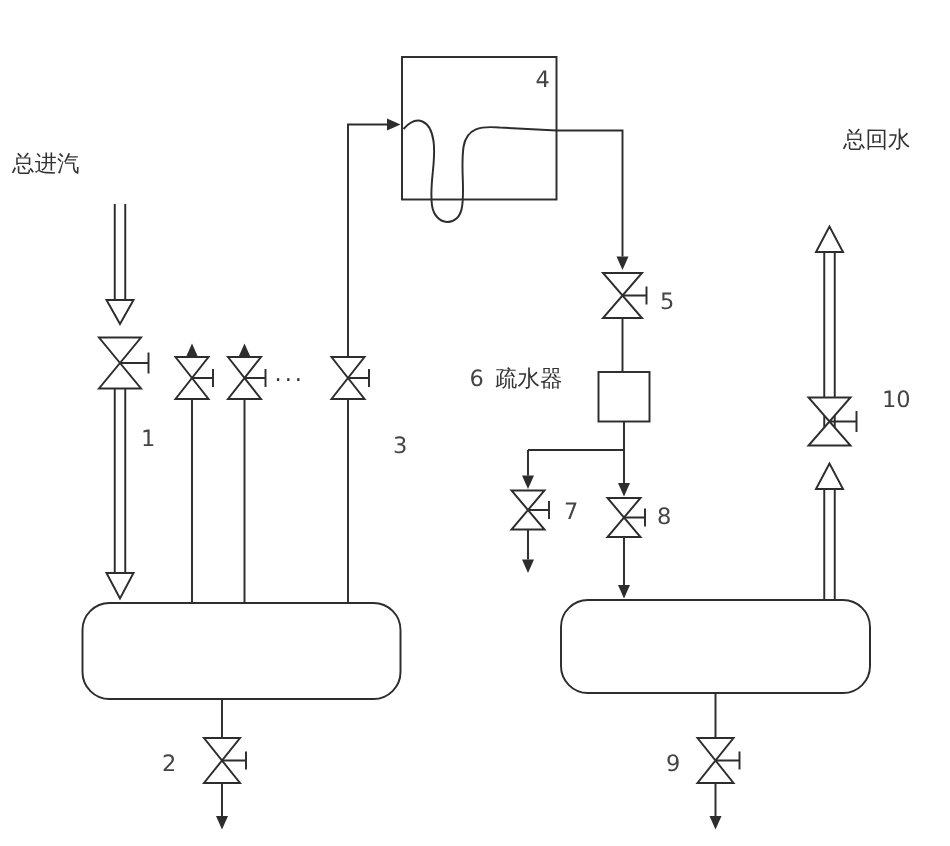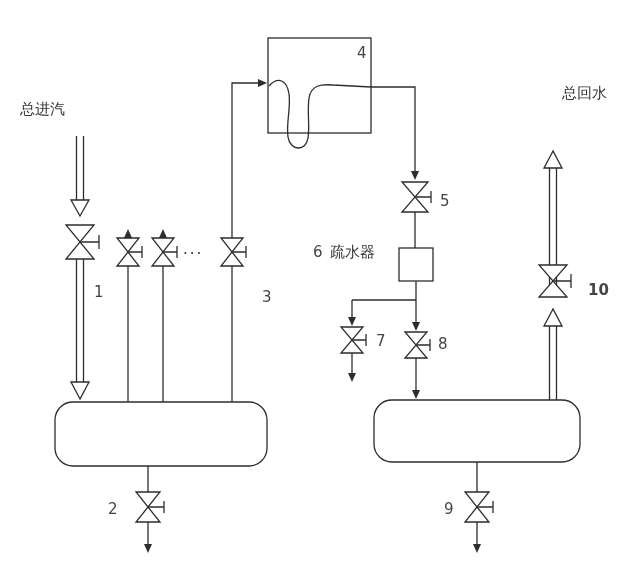--- a/index.html
+++ b/index.html
@@ -138,31 +138,31 @@
         <path d="M477,507 L493,507 M493,501 L493,513" fill="none"></path>
       </g>
       <g>
         <path d="M539,265 L567,265 L539,297 L567,297 Z"></path>
         <path d="M553,281 L571,281 M571,274 L571,288" fill="none"></path>
       </g>
     </g>
   </svg>
 
 
-  <span class="lbl" style="left:8px;top:100px;margin-left:12px;">总进汽</span>
+  <span class="lbl" style="left:8px;top:100px;">总进汽</span>
   <span class="lbl" style="left:562px;top:84px;">总回水</span>
 
 
   <span class="lbl" style="left:330px;top:243px;">疏水器</span>
   <span class="lbl" style="left:183px;top:240px;letter-spacing:2px;">...</span>
 
   <span class="lbl num" style="left:94px;top:283px;">1</span>
   <span class="lbl num" style="left:108px;top:500px;">2</span>
   <span class="lbl num" style="left:262px;top:288px;">3</span>
   <span class="lbl num" style="left:357px;top:44px;">4</span>
   <span class="lbl num" style="left:440px;top:192px;">5</span>
   <span class="lbl num" style="left:313px;top:243px;">6</span>
   <span class="lbl num" style="left:376px;top:332px;">7</span>
   <span class="lbl num" style="left:438px;top:335px;">8</span>
   <span class="lbl num" style="left:444px;top:500px;">9</span>
-  <span class="lbl num" style="left:588px;top:281px;font-weight:bold;">10</span>
+  <span class="lbl num" style="left:588px;top:257px;">10</span>
 
 </div>
 
 </body></html>

